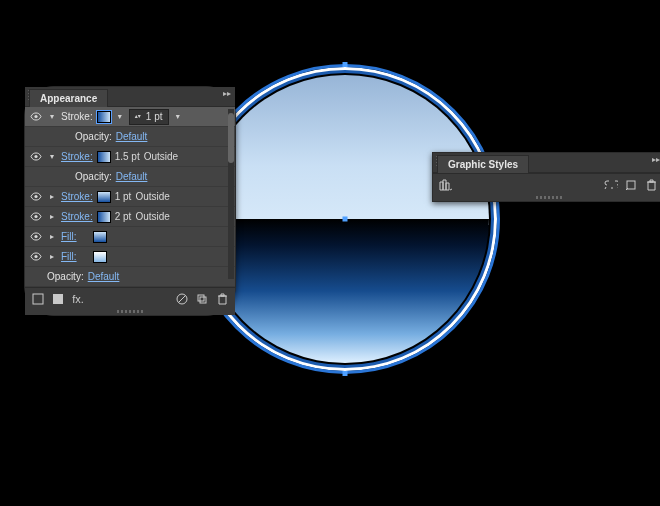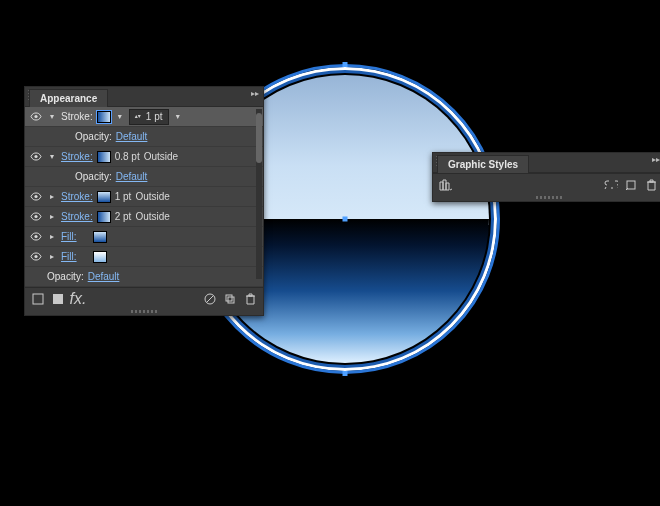--- a/index.html
+++ b/index.html
@@ -60,21 +60,21 @@
   .panel .body { padding:0; }
   .panel .footer {
     height: 22px; background:#3a3a3a; border-top:1px solid #2b2b2b;
     display:flex; align-items:center; padding:0 6px; gap:6px;
     color:#bdbdbd;
   }
   .ico { width:14px; height:14px; display:flex; align-items:center; justify-content:center; color:#c9c9c9; }
   svg { display:block; }
 
   
-  .app-panel { left: 24px; top: 86px; width: 240px; }
+  .app-panel { left: 24px; top: 86px; width: 212px; border-radius: 30px; }
   .app-row {
     display:flex; align-items:center; height:20px; padding:0 4px; gap:4px;
     border-bottom:1px solid #3a3a3a;
   }
   .app-row.sel { background:#5a5a5a; }
   .vis { width:14px; text-align:center; }
   .chev { width:10px; text-align:center; color:#cfcfcf; font-size:8px; }
   .swatch {
     width:14px; height:12px; border:1px solid #000; background:#fff;
     background: linear-gradient(to right,#1650a0,#cbe2f7);
@@ -173,21 +173,21 @@
     <div class="app-row">
       <span class="vis ico">
           <svg width="12" height="9" viewBox="0 0 12 9">
             <path d="M1 4.5C2.5 1.5 4 1 6 1s3.5.5 5 3.5C9.5 7.5 8 8 6 8S2.5 7.5 1 4.5z" fill="none" stroke="#d8d8d8" stroke-width="1"></path>
             <circle cx="6" cy="4.5" r="1.6" fill="#d8d8d8"></circle>
           </svg>
         </span>
       <span class="chev">▾</span>
       <span class="ap-link">Stroke:</span>
       <span class="swatch"></span>
-      <span>0.8 pt</span>
+      <span>1.5 pt</span>
       <span>Outside</span>
     </div>
 
     <div class="app-row">
       <span class="vis"></span>
         <span class="chev"></span>
         <span class="chev"></span>
       <span class="ap-label">Opacity:</span>
       <span class="ap-link">Default</span>
     </div>
@@ -257,21 +257,21 @@
     <span class="ico">
         <svg width="12" height="12">
           <rect x="1" y="1" width="10" height="10" fill="none" stroke="#c9c9c9"></rect>
         </svg>
       </span>
     <span class="ico">
         <svg width="12" height="12">
           <rect x="1" y="1" width="10" height="10" fill="#c9c9c9"></rect>
         </svg>
       </span>
-    <span class="ico" style="font-style:italic;font-size:16px;">fx.</span>
+    <span class="ico" style="font-size:11px;">fx.</span>
     <span class="spacer"></span>
     <span class="ico">
         <svg width="12" height="12">
           <circle cx="6" cy="6" r="5" fill="none" stroke="#c9c9c9"></circle>
           <line x1="2.5" y1="9.5" x2="9.5" y2="2.5" stroke="#c9c9c9"></line>
         </svg>
       </span>
     <span class="ico">
         <svg width="12" height="12">
           <rect x="2" y="2" width="6" height="6" fill="none" stroke="#c9c9c9"></rect>

